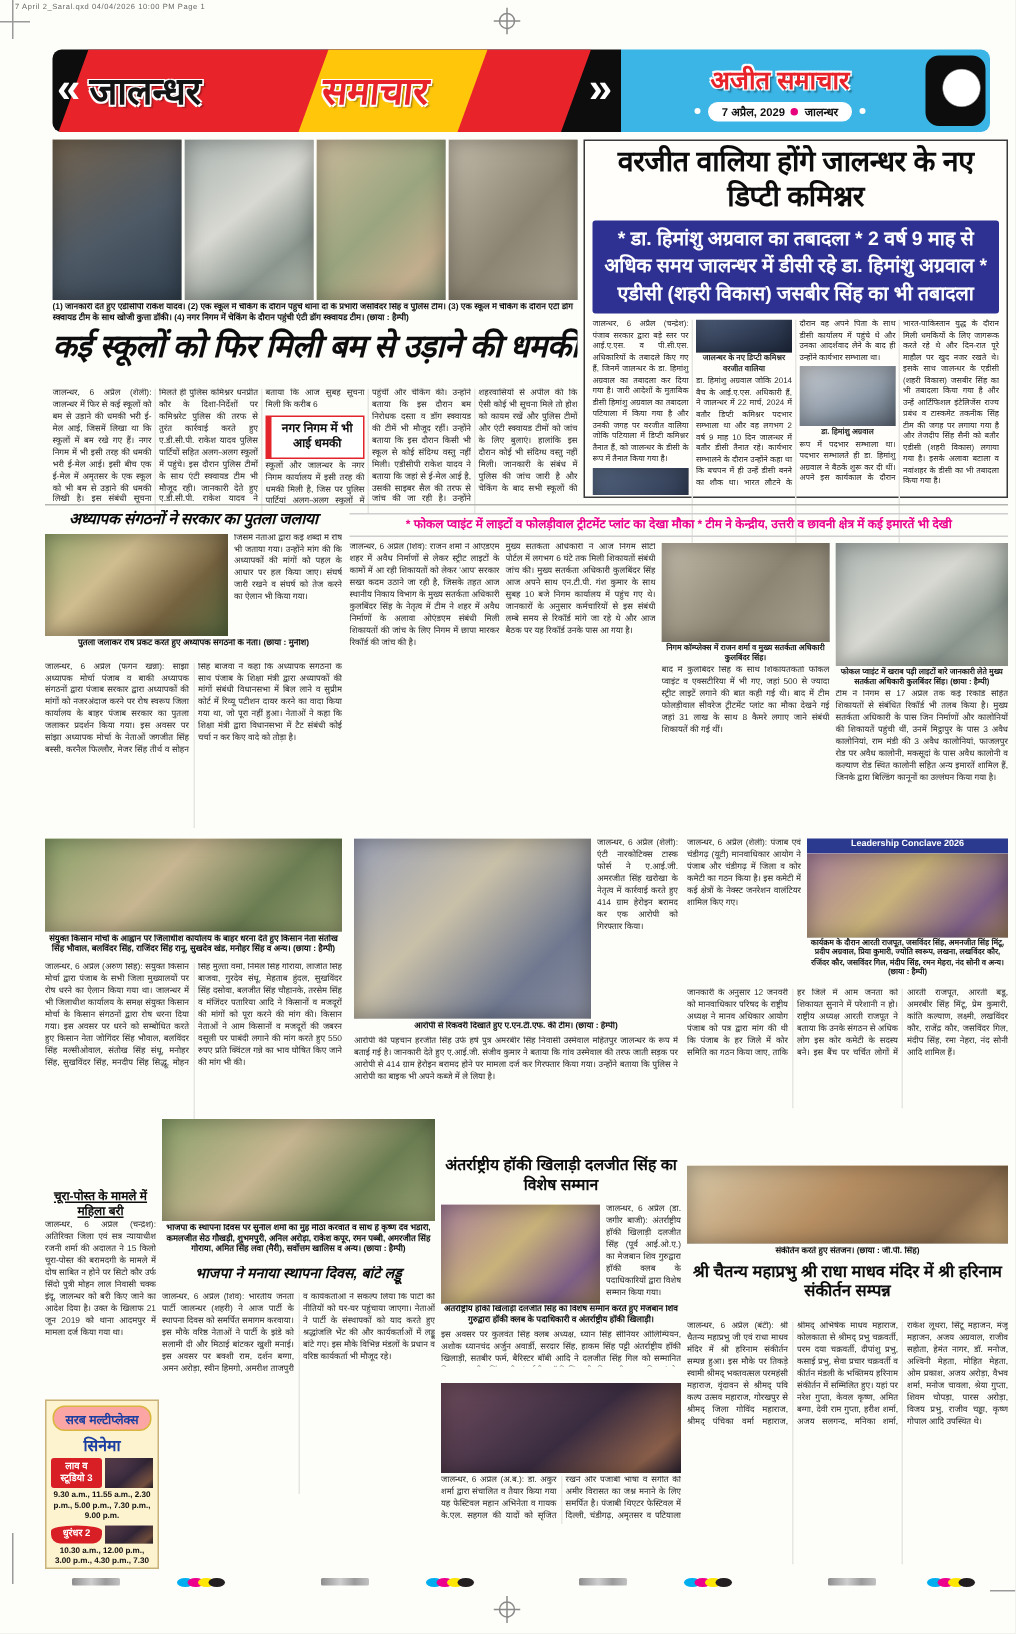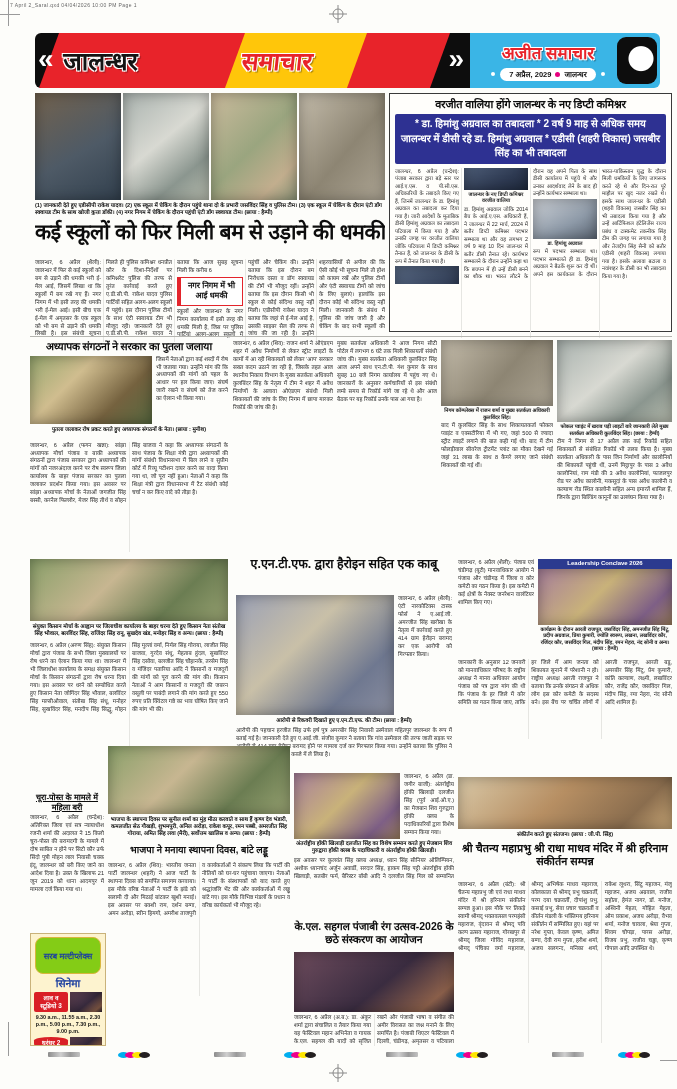--- a/index.html
+++ b/index.html
@@ -19,21 +19,21 @@
   
   .masthead{display:flex;}
   .mast-band{position:relative;flex:1;background:#0d0d0d;border-radius:6px 0 0 6px;overflow:hidden;}
   .mast-band::before{content:"";position:absolute;top:0;bottom:0;left:14px;right:30px;background:#e8232a;transform:skewX(-20deg);}
   .seg-yellow{position:absolute;top:0;bottom:0;left:46%;width:28%;background:#ffc60a;transform:skewX(-20deg);}
   .outline-w{text-shadow:-1px -1px 0 #fff,1px -1px 0 #fff,-1px 1px 0 #fff,1px 1px 0 #fff,2px 2px 1px rgba(0,0,0,.35);}
   .mast-city{position:absolute;z-index:2;left:6.5%;top:50%;transform:translateY(-54%);font-size:25px;font-weight:800;color:#141414;}
   .mast-edition{position:absolute;z-index:2;left:47.5%;top:50%;transform:translateY(-54%) skewX(-6deg);font-size:25px;font-weight:800;color:#e8232a;}
   .chev{position:absolute;z-index:3;top:50%;transform:translateY(-56%);font-size:28px;font-weight:800;color:#fff;line-height:1;}
   .chev-l{left:3px;}.chev-r{right:6px;}
-  .mast-blue{width:190px;background:#3ab5e6;position:relative;display:flex;flex-direction:column;align-items:center;justify-content:center;gap:4px;border-radius:0 6px 6px 0;}
+  .mast-blue{width:246px;background:#3ab5e6;position:relative;display:flex;flex-direction:column;align-items:center;justify-content:center;gap:4px;border-radius:0 6px 6px 0;}
   .brand{font-size:17px;font-weight:800;color:#e8232a;padding-right:34px;white-space:nowrap;}
   .date-row{display:flex;align-items:center;gap:5px;padding-right:34px;}
   .date-pill{background:#fff;border-radius:10px;padding:1.5px 9px;font-size:7.5px;font-weight:bold;display:inline-flex;gap:4px;align-items:center;white-space:nowrap;color:#111;}
   .pdot{width:5px;height:5px;border-radius:50%;background:#e6007e;}
   .wdot{width:4px;height:4px;border-radius:50%;background:#fff;}
   .moon{position:absolute;right:3px;top:4px;bottom:4px;width:40px;border-radius:9px;
         background:radial-gradient(circle at 60% 46%,#ffffff 0 12px,#0d0d0d 13px);}
   
   .photo{box-shadow:inset 0 0 14px rgba(0,0,0,.35);}
   .g-street{background:linear-gradient(140deg,#a9b2ae,#d8d9d2 45%,#8b968f 75%,#b7bcae);}
@@ -43,42 +43,42 @@
   .g-crowd{background:linear-gradient(135deg,#8aa06a,#c7b691 40%,#6b7d52 72%,#97a171);}
   .g-fire{background:linear-gradient(135deg,#97a86f,#d0bd8f 35%,#75623f 70%,#56683f);}
   .g-suit1{background:linear-gradient(150deg,#5a6b86,#2e3a52 70%,#1f2a3e);}
   .g-suit2{background:linear-gradient(150deg,#cfd3d8,#8e9aa8 60%,#5d6876);}
   .g-event{background:linear-gradient(135deg,#a77f9b,#c9b27a 45%,#7e5f86 80%,#9c7f5e);}
   .g-stage{background:linear-gradient(140deg,#6e4c5d,#3a2c40 55%,#8a5f4a 85%,#2b2233);}
   .g-temple{background:linear-gradient(135deg,#d9c9a8,#b78f63 45%,#8a6d4e 80%,#caa877);}
   .g-group{background:linear-gradient(135deg,#9aa0b5,#c9c0a8 40%,#6f7890 75%,#8b8fa0);}
   
   .hl{font-weight:800;color:#0d0d0d;text-align:center;line-height:1.2;}
-  .nowrap{white-space:nowrap;overflow:hidden;}
+  .nowrap{white-space:nowrap;overflow:hidden;font-style:italic;}
   .body-txt{font-size:5.6px;line-height:1.42;text-align:justify;color:#2a2a2a;overflow:hidden;}
   .caption{font-size:5.6px;line-height:1.28;font-weight:bold;color:#111;text-align:center;overflow:hidden;}
   .cols2{column-count:2;column-gap:6px;column-rule:1px solid #e6e6e2;}
   .cols3{column-count:3;column-gap:6px;column-rule:1px solid #e6e6e2;}
   .cols4{column-count:4;column-gap:5px;column-rule:1px solid #e6e6e2;}
   .cols5{column-count:5;column-gap:5px;column-rule:1px solid #e6e6e2;}
   .dc-box{border:1.3px solid #3a3a3a;padding:4px 5px;box-sizing:border-box;background:#fffefb;}
-  .blue-subhead{background:#2e3192;color:#fff;font-weight:bold;font-size:10px;line-height:1.45;text-align:center;padding:3px 5px;border-radius:2px;margin:3px 0 4px;}
+  .blue-subhead{background:#2e3192;color:#fff;font-weight:bold;font-size:13px;line-height:1.45;text-align:center;padding:3px 5px;border-radius:2px;margin:3px 0 4px;}
   .magenta-subhead{color:#ec008c;font-weight:800;font-size:8px;text-align:center;line-height:1.3;
                    border-top:1px solid #cfcfcf;border-bottom:1px solid #cfcfcf;padding:2px 0;margin:2px 0 4px;}
   .red-box{border:1px solid #e3242b;border-left:4px solid #e3242b;padding:3px 2px;margin:2px 0;background:#fff;
            font-weight:800;font-size:8px;line-height:1.3;text-align:center;color:#111;break-inside:avoid;}
   .pcap{font-size:5.2px;font-weight:bold;text-align:center;line-height:1.25;margin:1px 0 2px;}
   .inline-photo{width:100%;margin:1px 0;}
   .divider{border-top:1px solid #b5b5b0;}
   .row{display:flex;gap:4px;}
   .side-col{flex:1;}
   
   .cinema{border:1px solid #c9b27a;background:#fdf3cf;box-sizing:border-box;padding:3px;display:flex;flex-direction:column;align-items:center;gap:2px;overflow:hidden;}
-  .cin-name{background:#84cc16;border:1px solid #d9b63e;border-radius:8px;width:95%;text-align:center;
-            color:#1b3fa0;font-weight:800;font-size:8.2px;padding:12px 0;}
+  .cin-name{background:#fca5a5;border:1px solid #d9b63e;border-radius:8px;width:95%;text-align:center;
+            color:#1b3fa0;font-weight:800;font-size:8.2px;padding:2px 0;}
   .cin-sub{color:#1b3fa0;font-weight:800;font-size:10.5px;text-align:center;}
   .cin-row{display:flex;gap:2px;align-items:stretch;width:100%;}
   .ribbon{background:#d91f26;color:#fff;font-weight:800;font-size:6.4px;text-align:center;border-radius:2px;
           display:flex;flex-direction:column;justify-content:center;flex:1;line-height:1.25;padding:2px 1px;}
   .poster{flex:1;}
   .times{font-size:5.4px;font-weight:bold;text-align:center;color:#111;line-height:1.3;}
   .banner-strip{background:#2b3a8f;color:#fff;font-weight:bold;font-size:6px;text-align:center;line-height:1.6;}
 </style>
 </head>
 <body>
@@ -133,21 +133,21 @@
     <span>इस संबंधी सूचना मिलते ही पुलिस कमिश्नर धनप्रीत कौर के दिशा-निर्देशों पर कमिश्नरेट पुलिस की तरफ से तुरंत कार्रवाई करते हुए ए.डी.सी.पी. राकेश यादव पुलिस पार्टियों सहित अलग-अलग स्कूलों में पहुंचे। इस दौरान पुलिस टीमों के साथ एंटी स्क्वायड टीम भी मौजूद रही। जानकारी देते हुए ए.डी.सी.पी. राकेश यादव ने बताया कि आज सुबह सूचना मिली कि करीब 6</span>
     <div class="red-box">
       <span>नगर निगम में भी आई धमकी</span>
     </div>
     <span>स्कूलों और जालन्धर के नगर निगम कार्यालय में इसी तरह की धमकी मिली है, जिस पर पुलिस पार्टियां अलग-अलग स्कूलों में पहुंचीं और</span>
     <span>चेकिंग की। उन्होंने बताया कि इस दौरान बम निरोधक दस्ता व डॉग स्क्वायड की टीमें भी मौजूद रहीं। उन्होंने बताया कि इस दौरान किसी भी स्कूल से कोई संदिग्ध वस्तु नहीं मिली। एडीसीपी राकेश यादव ने बताया कि जहां से ई-मेल आई है, उसकी साइबर सैल की तरफ से जांच की जा रही है। उन्होंने शहरवासियों से अपील की कि ऐसी</span>
     <span>कोई भी सूचना मिले तो होश को कायम रखें और पुलिस टीमों और एंटी स्क्वायड टीमों को जांच के लिए बुलाएं। हालांकि इस दौरान कोई भी संदिग्ध वस्तु नहीं मिली। जानकारी के संबंध में पुलिस की जांच जारी है और चेकिंग के बाद सभी स्कूलों की इमारतों की तलाशी ली गई। मामले की जांच की जा रही है।</span>
   </div>
 
   <article class="abs dc-box" style="left:389px;top:93px;width:283px;height:239px;">
-    <div class="hl" style="font-size:11px;letter-spacing:-.2px;">वरजीत वालिया होंगे जालन्धर के नए डिप्टी कमिश्नर</div>
+    <div class="hl" style="font-size:19px;letter-spacing:-.2px;">वरजीत वालिया होंगे जालन्धर के नए डिप्टी कमिश्नर</div>
     <div class="blue-subhead">* डा. हिमांशु अग्रवाल का तबादला  * 2 वर्ष 9 माह से अधिक समय जालन्धर में डीसी रहे डा. हिमांशु अग्रवाल  * एडीसी (शहरी विकास) जसबीर सिंह का भी तबादला</div>
     <div class="body-txt cols4" style="height:170px;font-size:5.3px;">
       <span>जालन्धर, 6 अप्रैल (चन्द्रेश): पंजाब सरकार द्वारा बड़े स्तर पर आई.ए.एस. व पी.सी.एस. अधिकारियों के तबादले किए गए हैं, जिनमें जालन्धर के डा. हिमांशु अग्रवाल का तबादला कर दिया गया है। जारी आदेशों के मुताबिक डीसी हिमांशु अग्रवाल का तबादला पटियाला में किया गया है और उनकी जगह पर वरजीत वालिया जोकि पटियाला में डिप्टी कमिश्नर तैनात हैं, को जालन्धर के डीसी के रूप में तैनात किया गया है।</span>
       <div class="inline-photo photo g-suit1" style="height:40px;"></div>
       <div class="pcap">जालन्धर के नए डिप्टी कमिश्नर वरजीत वालिया</div>
       <span>डा. हिमांशु अग्रवाल जोकि 2014 बैच के आई.ए.एस. अधिकारी हैं, ने जालन्धर में 22 मार्च, 2024 में बतौर डिप्टी कमिश्नर पदभार सम्भाला था और वह लगभग 2 वर्ष 9 माह 10 दिन जालन्धर में बतौर डीसी तैनात रहे। कार्यभार सम्भालने के दौरान उन्होंने कहा था कि बचपन में ही उन्हें डीसी बनने का शौक था। भारत लौटने के दौरान वह अपने पिता के साथ डीसी कार्यालय में पहुंचे थे और उनका आदर्शवाद लेने के बाद ही उन्होंने कार्यभार सम्भाला था।</span>
       <div class="inline-photo photo g-suit2" style="height:40px;"></div>
       <div class="pcap">डा. हिमांशु अग्रवाल</div>
       <span>रूप में पदभार सम्भाला था। पदभार सम्भालते ही डा. हिमांशु अग्रवाल ने बैठकें शुरू कर दी थीं। अपने इस कार्यकाल के दौरान भारत-पाकिस्तान युद्ध के दौरान मिली धमकियों के लिए जागरूक करते रहे थे और दिन-रात पूरे माहौल पर खुद नजर रखते थे। इसके साथ जालन्धर के एडीसी (शहरी विकास) जसबीर सिंह का भी तबादला किया गया है और उन्हें आर्टिफिशल इंटेलिजेंस राज्य प्रबंध व टास्कमेट तकनीक सिंह टीम की जगह पर लगाया गया है और तेजदीप सिंह सैनी को बतौर एडीसी (शहरी विकास) लगाया गया है। इसके अलावा बटाला व नवांशहर के डीसी का भी तबादला किया गया है।</span>
     </div>
@@ -159,20 +159,21 @@
     <div class="hl nowrap" style="font-size:10.5px;letter-spacing:-.2px;">अध्यापक संगठनों ने सरकार का पुतला जलाया</div>
     <div class="row" style="margin-top:3px;">
       <div class="photo g-fire" style="width:122px;height:68px;"></div>
       <div class="side-col body-txt" style="height:68px;">जिसमें नेताओं द्वारा कई शब्दों में रोष भी जताया गया। उन्होंने मांग की कि अध्यापकों की मांगों को पहल के आधार पर हल किया जाए। संघर्ष जारी रखने व संघर्ष को तेज करने का ऐलान भी किया गया।</div>
     </div>
     <div class="caption" style="width:198px;height:14px;margin-top:2px;">पुतला जलाकर रोष प्रकट करते हुए अध्यापक संगठनों के नेता। (छाया : मुनीश)</div>
     <div class="body-txt cols2" style="height:110px;margin-top:2px;">जालन्धर, 6 अप्रैल (फगन खन्ना): सांझा अध्यापक मोर्चा पंजाब व बाकी अध्यापक संगठनों द्वारा पंजाब सरकार द्वारा अध्यापकों की मांगों को नजरअंदाज करने पर रोष स्वरूप जिला कार्यालय के बाहर पंजाब सरकार का पुतला जलाकर प्रदर्शन किया गया। इस अवसर पर सांझा अध्यापक मोर्चा के नेताओं जगजीत सिंह बस्सी, करनैल फिल्लौर, मेजर सिंह तीर्थ व सोहन सिंह बाजवा ने कहा कि अध्यापक संगठनों के साथ पंजाब के शिक्षा मंत्री द्वारा अध्यापकों की मांगों संबंधी विधानसभा में बिल लाने व सुप्रीम कोर्ट में रिव्यू पटीशन दायर करने का वादा किया गया था, जो पूरा नहीं हुआ। नेताओं ने कहा कि शिक्षा मंत्री द्वारा विधानसभा में टैट संबंधी कोई चर्चा न कर किए वादे को तोड़ा है।</div>
   </article>
 
   <article class="abs" style="left:233px;top:340px;width:439px;height:213px;">
+    <div class="magenta-subhead">* फोकल प्वाइंट में लाइटों व फोलड़ीवाल ट्रीटमेंट प्लांट का देखा मौका  * टीम ने केन्द्रीय, उत्तरी व छावनी क्षेत्र में कई इमारतें भी देखी</div>
     <div class="row" style="height:176px;">
       <div class="body-txt" style="width:100px;height:176px;">जालन्धर, 6 अप्रैल (शिव): राजन शर्मा ने ओएंडएम शहर में अवैध निर्माणों से लेकर स्ट्रीट लाइटों के कामों में आ रही शिकायतों को लेकर 'आप' सरकार सख्त कदम उठाने जा रही है, जिसके तहत आज स्थानीय निकाय विभाग के मुख्य सतर्कता अधिकारी कुलबिंदर सिंह के नेतृत्व में टीम ने शहर में अवैध निर्माणों के अलावा ओएंडएम संबंधी मिली शिकायतों की जांच के लिए निगम में छापा मारकर रिकॉर्ड की जांच की है।</div>
       <div class="body-txt" style="width:100px;height:176px;">मुख्य सतर्कता अधिकारी ने आज निगम सीटी पोर्टल में लगभग 6 घंटे तक मिली शिकायतों संबंधी जांच की। मुख्य सतर्कता अधिकारी कुलबिंदर सिंह आज अपने साथ एन.टी.पी. गंश कुमार के साथ सुबह 10 बजे निगम कार्यालय में पहुंच गए थे। जानकारों के अनुसार कर्मचारियों से इस संबंधी लम्बे समय से रिकॉर्ड मांगे जा रहे थे और आज बैठक पर यह रिकॉर्ड उनके पास आ गया है।</div>
       <div style="width:112px;">
         <div class="photo g-indoor" style="height:66px;"></div>
         <div class="pcap">निगम कॉम्प्लेक्स में राजन शर्मा व मुख्य सतर्कता अधिकारी कुलबिंदर सिंह।</div>
         <div class="body-txt" style="height:90px;">बाद में कुलबिंदर सिंह के साथ शिकायतकर्ता फोकल प्वाइंट व एक्सटीरिया में भी गए, जहां 500 से ज्यादा स्ट्रीट लाइटें लगाने की बात कही गई थी। बाद में टीम फोलड़ीवाल सीवरेज ट्रीटमेंट प्लांट का मौका देखने गई जहां 31 लाख के साथ 8 कैमरे लगाए जाने संबंधी शिकायतें की गई थीं।</div>
       </div>
       <div style="width:115px;">
         <div class="photo g-street" style="height:82px;"></div>
@@ -182,21 +183,20 @@
     </div>
   </article>
 
   <article class="abs" style="left:30px;top:557px;width:198px;height:230px;">
     <div class="photo g-crowd" style="height:62px;margin-top:2px;"></div>
     <div class="caption" style="height:17px;margin-top:2px;">संयुक्त किसान मोर्चा के आह्वान पर जिलाधीश कार्यालय के बाहर धरना देते हुए किसान नेता संतोख सिंह भौवाल, बलविंदर सिंह, राजिंदर सिंह रानू, सुखदेव खंड, मनोहर सिंह व अन्य। (छाया : हैम्पी)</div>
     <div class="body-txt cols2" style="height:113px;margin-top:2px;">जालन्धर, 6 अप्रैल (अरुण सिंह): संयुक्त किसान मोर्चा द्वारा पंजाब के सभी जिला मुख्यालयों पर रोष धरने का ऐलान किया गया था। जालन्धर में भी जिलाधीश कार्यालय के समक्ष संयुक्त किसान मोर्चा के किसान संगठनों द्वारा रोष धरना दिया गया। इस अवसर पर धरने को सम्बोधित करते हुए किसान नेता जोगिंदर सिंह भौवाल, बलविंदर सिंह मल्सीओवाल, संतोख सिंह संधू, मनोहर सिंह, सुखविंदर सिंह, मनदीप सिंह सिद्धू, मोहन सिंह मुल्तां वर्मा, निर्मल सिंह गोराया, लाजीत सिंह बाजवा, गुरदेव संधू, मेहताब हुंदल, सुखविंदर सिंह दसोवा, बलजीत सिंह चौहानके, तरसेम सिंह व मंजिंदर पतारिया आदि ने किसानों व मजदूरों की मांगों को पूरा करने की मांग की। किसान नेताओं ने आम किसानों व मजदूरों की जबरन वसूली पर पाबंदी लगाने की मांग करते हुए 550 रुपए प्रति क्विंटल गन्ने का भाव घोषित किए जाने की मांग भी की।</div>
   </article>
 
   <article class="abs" style="left:236px;top:557px;width:216px;height:210px;">
-    <div class="hl" style="font-size:12.5px;height:36px;">ए.एन.टी.एफ. द्वारा हैरोइन सहित एक काबू</div>
     <div class="row" style="height:120px;margin-top:2px;">
       <div class="photo g-group" style="width:158px;height:120px;"></div>
       <div class="side-col body-txt" style="height:120px;">जालन्धर, 6 अप्रैल (शैली): एंटी नारकोटिक्स टास्क फोर्स ने ए.आई.जी. अमरजीत सिंह खरोखा के नेतृत्व में कार्रवाई करते हुए 414 ग्राम हेरोइन बरामद कर एक आरोपी को गिरफ्तार किया।</div>
     </div>
     <div class="caption" style="height:9px;margin-top:2px;">आरोपी से रिकवरी दिखाते हुए ए.एन.टी.एफ. की टीम। (छाया : हैम्पी)</div>
     <div class="body-txt" style="height:38px;margin-top:1px;">आरोपी की पहचान हरजीत सिंह उर्फ हर्ष पुत्र अमरबीर सिंह निवासी उस्मेवाल महितपुर जालन्धर के रूप में बताई गई है। जानकारी देते हुए ए.आई.जी. संजीव कुमार ने बताया कि गांव उस्मेवाल की तरफ जाती सड़क पर आरोपी से 414 ग्राम हेरोइन बरामद होने पर मामला दर्ज कर गिरफ्तार किया गया। उन्होंने बताया कि पुलिस ने आरोपी का बाइक भी अपने कब्जे में ले लिया है।</div>
   </article>
 
   <article class="abs" style="left:458px;top:557px;width:214px;height:216px;">
     <div class="row" style="height:98px;margin-top:2px;">
@@ -204,20 +204,21 @@
       <div style="width:134px;">
         <div class="banner-strip">Leadership Conclave 2026</div>
         <div class="photo g-event" style="height:56px;"></div>
         <div class="pcap" style="text-align:center;">कार्यक्रम के दौरान आरती राजपूत, जसविंदर सिंह, अमनजीत सिंह मिंटू, प्रदीप अग्रवाल, प्रिया कुमारी, ज्योति स्वरूप, लखना, लखविंदर कौर, रजिंदर कौर, जसविंदर गिल, मंदीप सिंह, रमन मेहरा, नंद सोनी व अन्य। (छाया : हैम्पी)</div>
       </div>
     </div>
     <div class="body-txt cols3" style="height:80px;margin-top:2px;">जानकारी के अनुसार 12 जनवरी को मानवाधिकार परिषद के राष्ट्रीय अध्यक्ष ने मानव अधिकार आयोग पंजाब को पत्र द्वारा मांग की थी कि पंजाब के हर जिले में कोर समिति का गठन किया जाए, ताकि हर जिले में आम जनता को शिकायत सुनाने में परेशानी न हो। राष्ट्रीय अध्यक्ष आरती राजपूत ने बताया कि उनके संगठन से अधिक लोग इस कोर कमेटी के सदस्य बने। इस बैंच पर चर्चित लोगों में आरती राजपूत, आरती बडू, अमरबीर सिंह मिंटू, प्रेम कुमारी, कांति कल्याण, लक्ष्मी, लखविंदर कौर, राजेंद्र कौर, जसविंदर गिल, मंदीप सिंह, रमा नेहरा, नंद सोनी आदि शामिल हैं।</div>
   </article>
 
   <article class="abs" style="left:294px;top:771px;width:160px;height:144px;">
+    <div class="hl" style="font-size:10.5px;height:30px;">अंतर्राष्ट्रीय हॉकी खिलाड़ी दलजीत सिंह का विशेष सम्मान</div>
     <div class="row" style="height:66px;margin-top:2px;">
       <div class="photo g-event" style="width:106px;height:66px;"></div>
       <div class="side-col body-txt" style="height:66px;">जालन्धर, 6 अप्रैल (डा. जगीर बाजी): अंतर्राष्ट्रीय हॉकी खिलाड़ी दलजीत सिंह (पूर्व आई.ओ.ए.) का मेजबान शिव गुरुद्वारा हॉकी क्लब के पदाधिकारियों द्वारा विशेष सम्मान किया गया।</div>
     </div>
     <div class="caption" style="height:16px;margin-top:1px;">अंतर्राष्ट्रीय हॉकी खिलाड़ी दलजीत सिंह का विशेष सम्मान करते हुए मेजबान शिव गुरुद्वारा हॉकी क्लब के पदाधिकारी व अंतर्राष्ट्रीय हॉकी खिलाड़ी।</div>
     <div class="body-txt" style="height:24px;margin-top:1px;">इस अवसर पर कुलवंत सिंह क्लब अध्यक्ष, ध्यान सिंह सीनियर ओलिम्पियन, अशोक ध्यानचंद अर्जुन अवार्डी, सरदार सिंह, हाकम सिंह पट्टी अंतर्राष्ट्रीय हॉकी खिलाड़ी, सतबीर फर्म, बैरिस्टर बॉबी आदि ने दलजीत सिंह गिल को सम्मानित किया। कुलदीप सिंह पट्टी अंतर्राष्ट्रीय हॉकी खिलाड़ी, बिक्रमजीत मल्कपित, रंजोध सिंह व गगनजोत सिंह विशेष रूप से उपस्थित रहे।</div>
   </article>
 
   <article class="abs" style="left:30px;top:793px;width:74px;height:136px;">
     <div class="hl" style="font-size:8px;text-decoration:underline;">चूरा-पोस्त के मामले में महिला बरी</div>
@@ -244,21 +245,20 @@
     <div class="times">9.30 a.m., 11.55 a.m., 2.30 p.m., 5.00 p.m., 7.30 p.m., 9.00 p.m.</div>
     <div class="cin-row" style="height:20px;">
       <div class="ribbon" style="border-radius:50% 50% 6px 6px/30% 30% 6px 6px;">धुरंधर 2</div>
       <div class="poster photo g-stage"></div>
     </div>
     <div class="times">10.30 a.m., 12.00 p.m., 3.00 p.m., 4.30 p.m., 7.30 p.m.</div>
 
   </aside>
 
   <article class="abs" style="left:294px;top:920px;width:160px;height:128px;">
-    <div class="hl" style="font-size:10.5px;height:30px;">के.एल. सहगल पंजाबी रंग उत्सव-2026 के छठे संस्करण का आयोजन</div>
     <div class="photo g-stage" style="height:60px;margin-top:2px;"></div>
     <div class="body-txt cols2" style="height:32px;margin-top:2px;">जालन्धर, 6 अप्रैल (अ.ब.): डा. अंकुर शर्मा द्वारा संचालित व तैयार किया गया यह फेस्टिवल महान अभिनेता व गायक के.एल. सहगल की यादों को सृजित रखने और पंजाबी भाषा व संगीत की अमीर विरासत का जश्न मनाने के लिए समर्पित है। पंजाबी थिएटर फेस्टिवल में दिल्ली, चंडीगढ़, अमृतसर व पटियाला से जालन्धर के के.एल. सहगल मैमोरियल हाल में 6 उच्च पाए वाले पंजाबी नाटक मंचन करेंगे, जो सामाजिक व ऐतिहासिक विषयों पर आधारित होंगे। मंच संचालन मोर्जिका व शर्मिला ने किया।</div>
   </article>
 
   <article class="abs" style="left:458px;top:777px;width:214px;height:271px;">
     <div class="photo g-temple" style="height:52px;"></div>
     <div class="caption" style="height:9px;margin-top:2px;">संकीर्तन करते हुए संतजन। (छाया : जी.पी. सिंह)</div>
     <div class="hl" style="font-size:11px;height:36px;margin-top:2px;">श्री चैतन्य महाप्रभु श्री राधा माधव मंदिर में श्री हरिनाम संकीर्तन सम्पन्न</div>
     <div class="body-txt cols3" style="height:162px;margin-top:3px;">जालन्धर, 6 अप्रैल (बंटी): श्री चैतन्य महाप्रभु जी एवं राधा माधव मंदिर में श्री हरिनाम संकीर्तन सम्पन्न हुआ। इस मौके पर तिकड़े स्वामी श्रीमद् भक्तवत्सल परमहंसी महाराज, वृंदावन से श्रीमद् पवि कल्प उत्सव महाराज, गोरखपुर से श्रीमद् जिला गोविंद महाराज, श्रीमद् पंचिका वर्मा महाराज, श्रीमद् अभिषेक माधव महाराज, कोलकाता से श्रीमद् प्रभु चक्रवर्ती, परम दया चक्रवर्ती, दीपांशु प्रभु, कसाई प्रभु, सेवा प्रचार चक्रवर्ती व कीर्तन मंडली के भक्तिमय हरिनाम संकीर्तन में सम्मिलित हुए। यहां पर नरेश गुप्ता, केवल कृष्ण, अमित बग्गा, देवी राम गुप्ता, हरीश शर्मा, अजय सलगन्द, मनिका शर्मा, राकेश लूथरा, सिंटू महाजन, मंजू महाजन, अजय अग्रवाल, राजीव सहोता, हेमंत नागर, डॉ. मनोज, अश्विनी मेहता, मोहित मेहता, ओम प्रकाश, अजय अरोड़ा, वैभव शर्मा, मनोज चावला, श्रेया गुप्ता, शिवम चोपड़ा, पारस अरोड़ा, विजय प्रभु, राजीव चड्ढा, कृष्ण गोपाल आदि उपस्थित थे।</div>
   </article>

